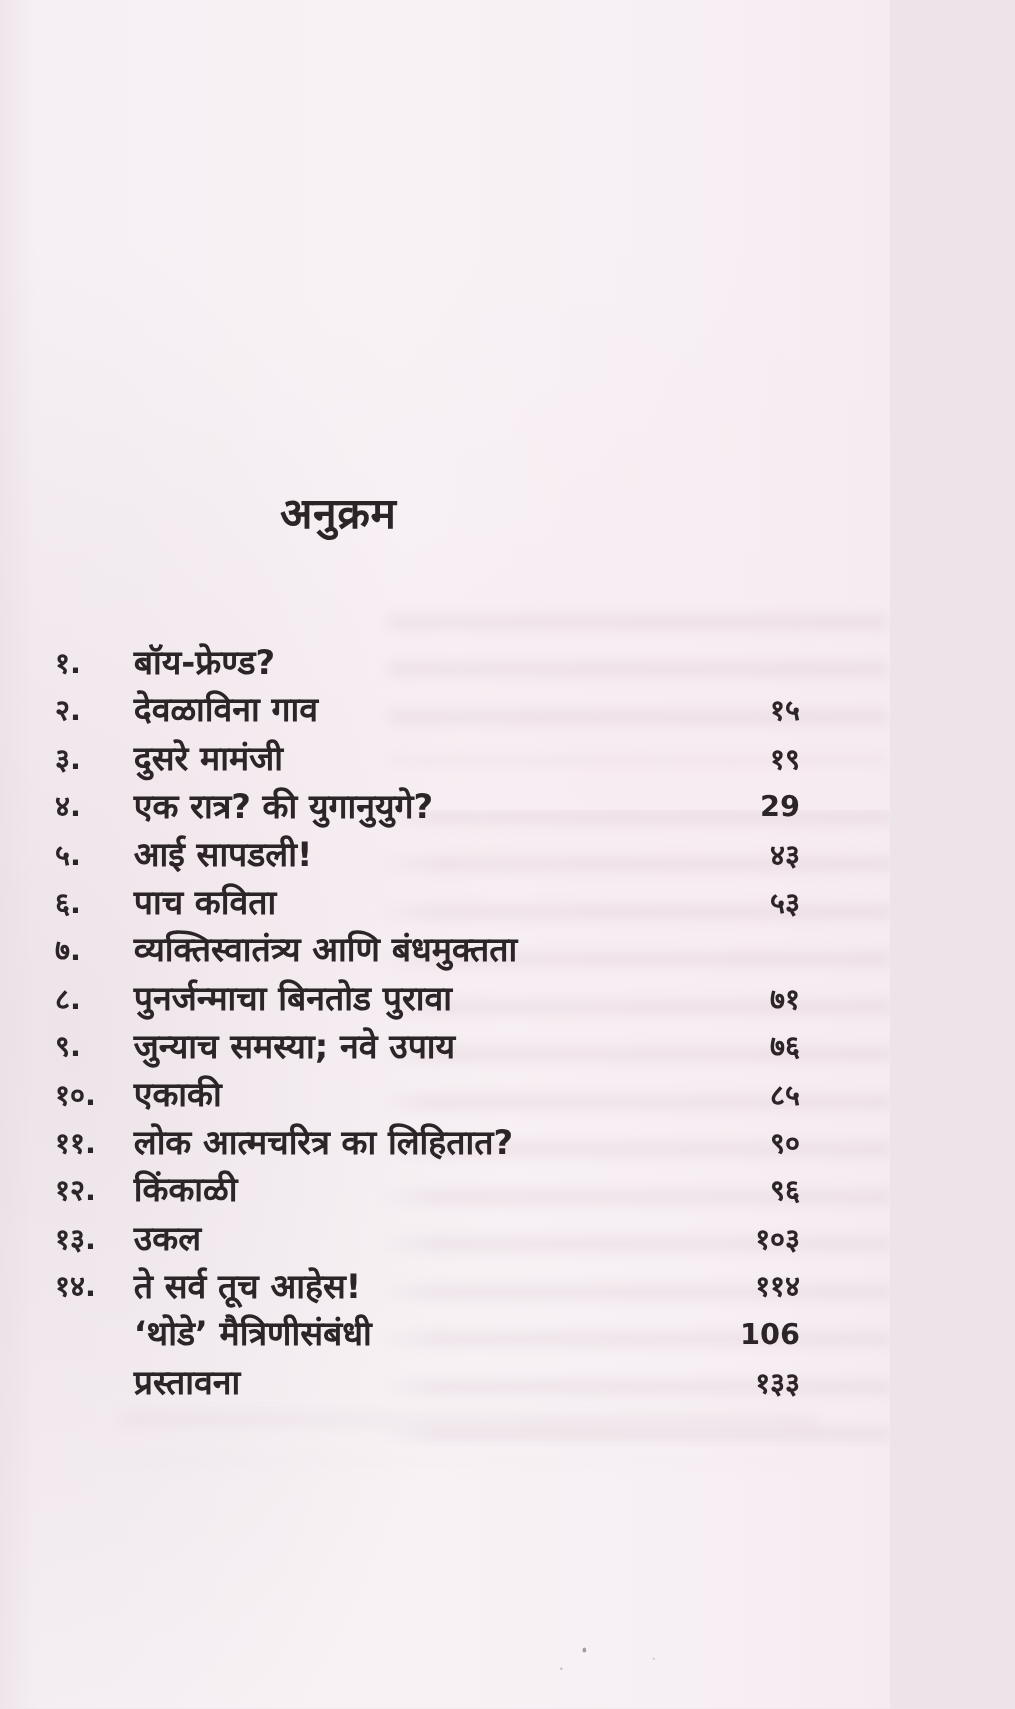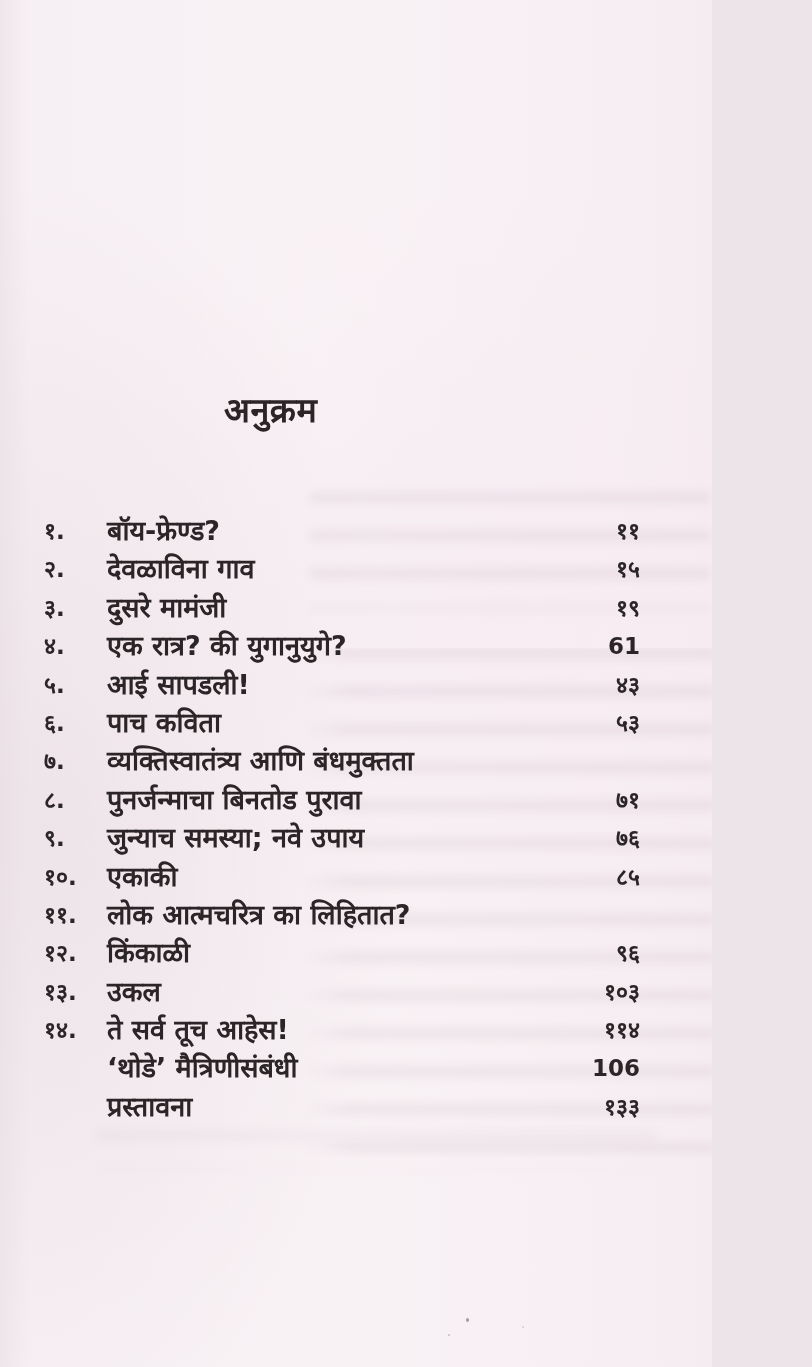--- a/index.html
+++ b/index.html
@@ -102,36 +102,35 @@
   <div class="scan-speck speck-3"></div>
   <div class="scratch"></div>
 
   <div class="heading">अनुक्रम</div>
 
   <div class="toc">
 
     <div class="row">
       <span class="num">१.</span>
       <span class="entry-title">बॉय-फ्रेण्ड?</span>
-      <span class="pg">११</span>
     </div>
     <div class="row">
       <span class="num">२.</span>
       <span class="entry-title">देवळाविना गाव</span>
       <span class="pg">१५</span>
     </div>
     <div class="row">
       <span class="num">३.</span>
       <span class="entry-title">दुसरे मामंजी</span>
       <span class="pg">१९</span>
     </div>
     <div class="row">
       <span class="num">४.</span>
       <span class="entry-title">एक रात्र? की युगानुयुगे?</span>
-      <span class="pg">61</span>
+      <span class="pg">29</span>
     </div>
     <div class="row">
       <span class="num">५.</span>
       <span class="entry-title">आई सापडली!</span>
       <span class="pg">४३</span>
     </div>
     <div class="row">
       <span class="num">६.</span>
       <span class="entry-title">पाच कविता</span>
       <span class="pg">५३</span>
@@ -151,20 +150,21 @@
       <span class="pg">७६</span>
     </div>
     <div class="row">
       <span class="num">१०.</span>
       <span class="entry-title">एकाकी</span>
       <span class="pg">८५</span>
     </div>
     <div class="row">
       <span class="num">११.</span>
       <span class="entry-title">लोक आत्मचरित्र का लिहितात?</span>
+      <span class="pg">९०</span>
     </div>
     <div class="row">
       <span class="num">१२.</span>
       <span class="entry-title">किंकाळी</span>
       <span class="pg">९६</span>
     </div>
     <div class="row">
       <span class="num">१३.</span>
       <span class="entry-title">उकल</span>
       <span class="pg">१०३</span>

